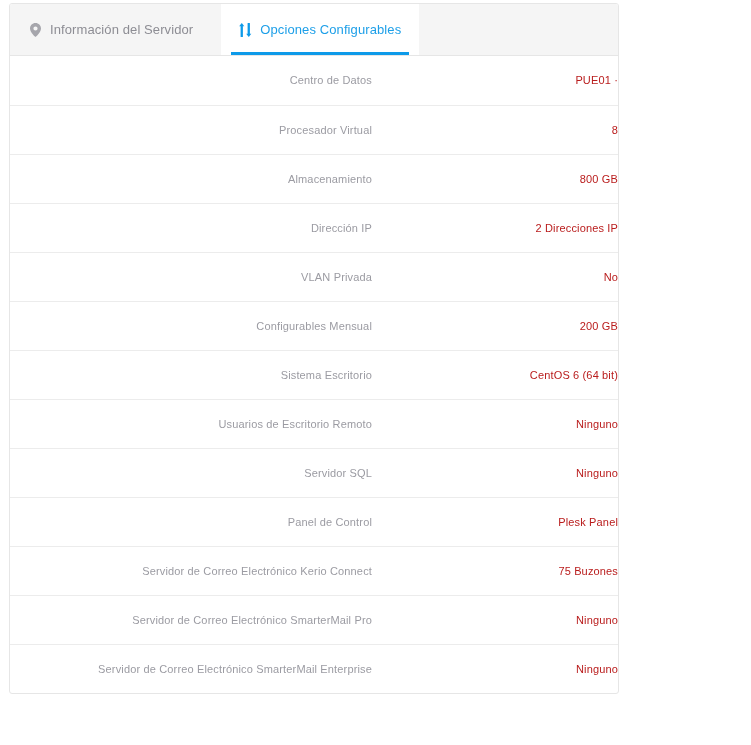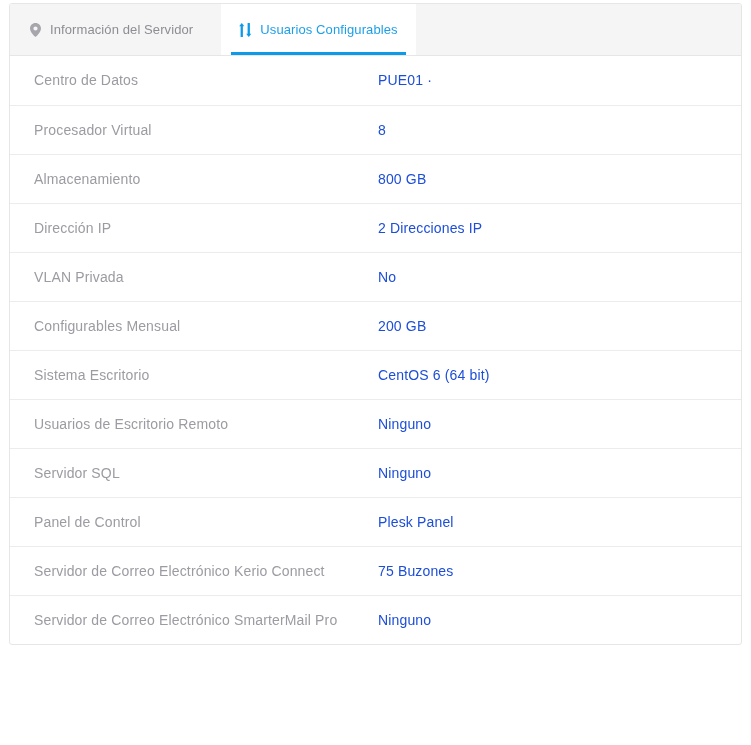--- a/index.html
+++ b/index.html
@@ -12,21 +12,21 @@
     background: #ffffff;
     font-family: "Liberation Sans", sans-serif;
     -webkit-font-smoothing: antialiased;
     overflow: hidden;
   }
 
   .card {
     position: absolute;
     left: 9px;
     top: 3px;
-    width: 733px;
+    width: 610px;
     background: #ffffff;
     border: 1px solid #e6e6e6;
     border-radius: 3px;
     box-sizing: border-box;
     overflow: hidden;
   }
 
   
   .tab-header {
     display: flex;
@@ -87,33 +87,34 @@
   .spec-row { height: 49px; }
   .spec-row + .spec-row .spec-label,
   .spec-row + .spec-row .spec-value {
     border-top: 1px solid #ececec;
   }
 
   .spec-label,
   .spec-value {
     padding: 0;
     vertical-align: middle;
-    font-size: 14px;
-    box-sizing: border-box;
+    font-size: 11px;
+    box-sizing: border-box;
+    text-align: right;
   }
   .spec-label {
     width: 362px;
     padding-left: 24px;
     color: #9b9ba2;
     font-weight: 400;
     letter-spacing: .15px;
   }
   .spec-value {
     padding-left: 6px;
-    color: #1d4ed8;
+    color: #b91c1c;
     font-weight: 400;
     letter-spacing: .15px;
   }
 </style>
 </head>
 <body>
 
 <div class="card">
 
   <div class="tab-header">
@@ -131,21 +132,21 @@
       <span class="tab-icon">
         <svg width="13" height="14" viewBox="0 0 13 14" aria-hidden="true">
           <g fill="#0d9ae9">
             <rect x="1.6" y="3" width="2.3" height="11" rx="0.3"></rect>
             <path d="M2.75 0 L5.3 3.2 L0.2 3.2 Z"></path>
             <rect x="8.6" y="0" width="2.3" height="11" rx="0.3"></rect>
             <path d="M9.75 14 L12.3 10.8 L7.2 10.8 Z"></path>
           </g>
         </svg>
       </span>
-      <span class="tab-label">Usuarios Configurables</span>
+      <span class="tab-label">Opciones Configurables</span>
     </div>
 
   </div>
 
   <table class="spec-table">
     <tbody>
       <tr class="spec-row">
         <td class="spec-label">Centro de Datos</td>
         <td class="spec-value">PUE01 ·</td>
       </tr>
@@ -186,16 +187,20 @@
         <td class="spec-value">Plesk Panel</td>
       </tr>
       <tr class="spec-row">
         <td class="spec-label">Servidor de Correo Electrónico Kerio Connect</td>
         <td class="spec-value">75 Buzones</td>
       </tr>
       <tr class="spec-row">
         <td class="spec-label">Servidor de Correo Electrónico SmarterMail Pro</td>
         <td class="spec-value">Ninguno</td>
       </tr>
+      <tr class="spec-row">
+        <td class="spec-label">Servidor de Correo Electrónico SmarterMail Enterprise</td>
+        <td class="spec-value">Ninguno</td>
+      </tr>
     </tbody>
   </table>
 
 </div>
 
 </body></html>

